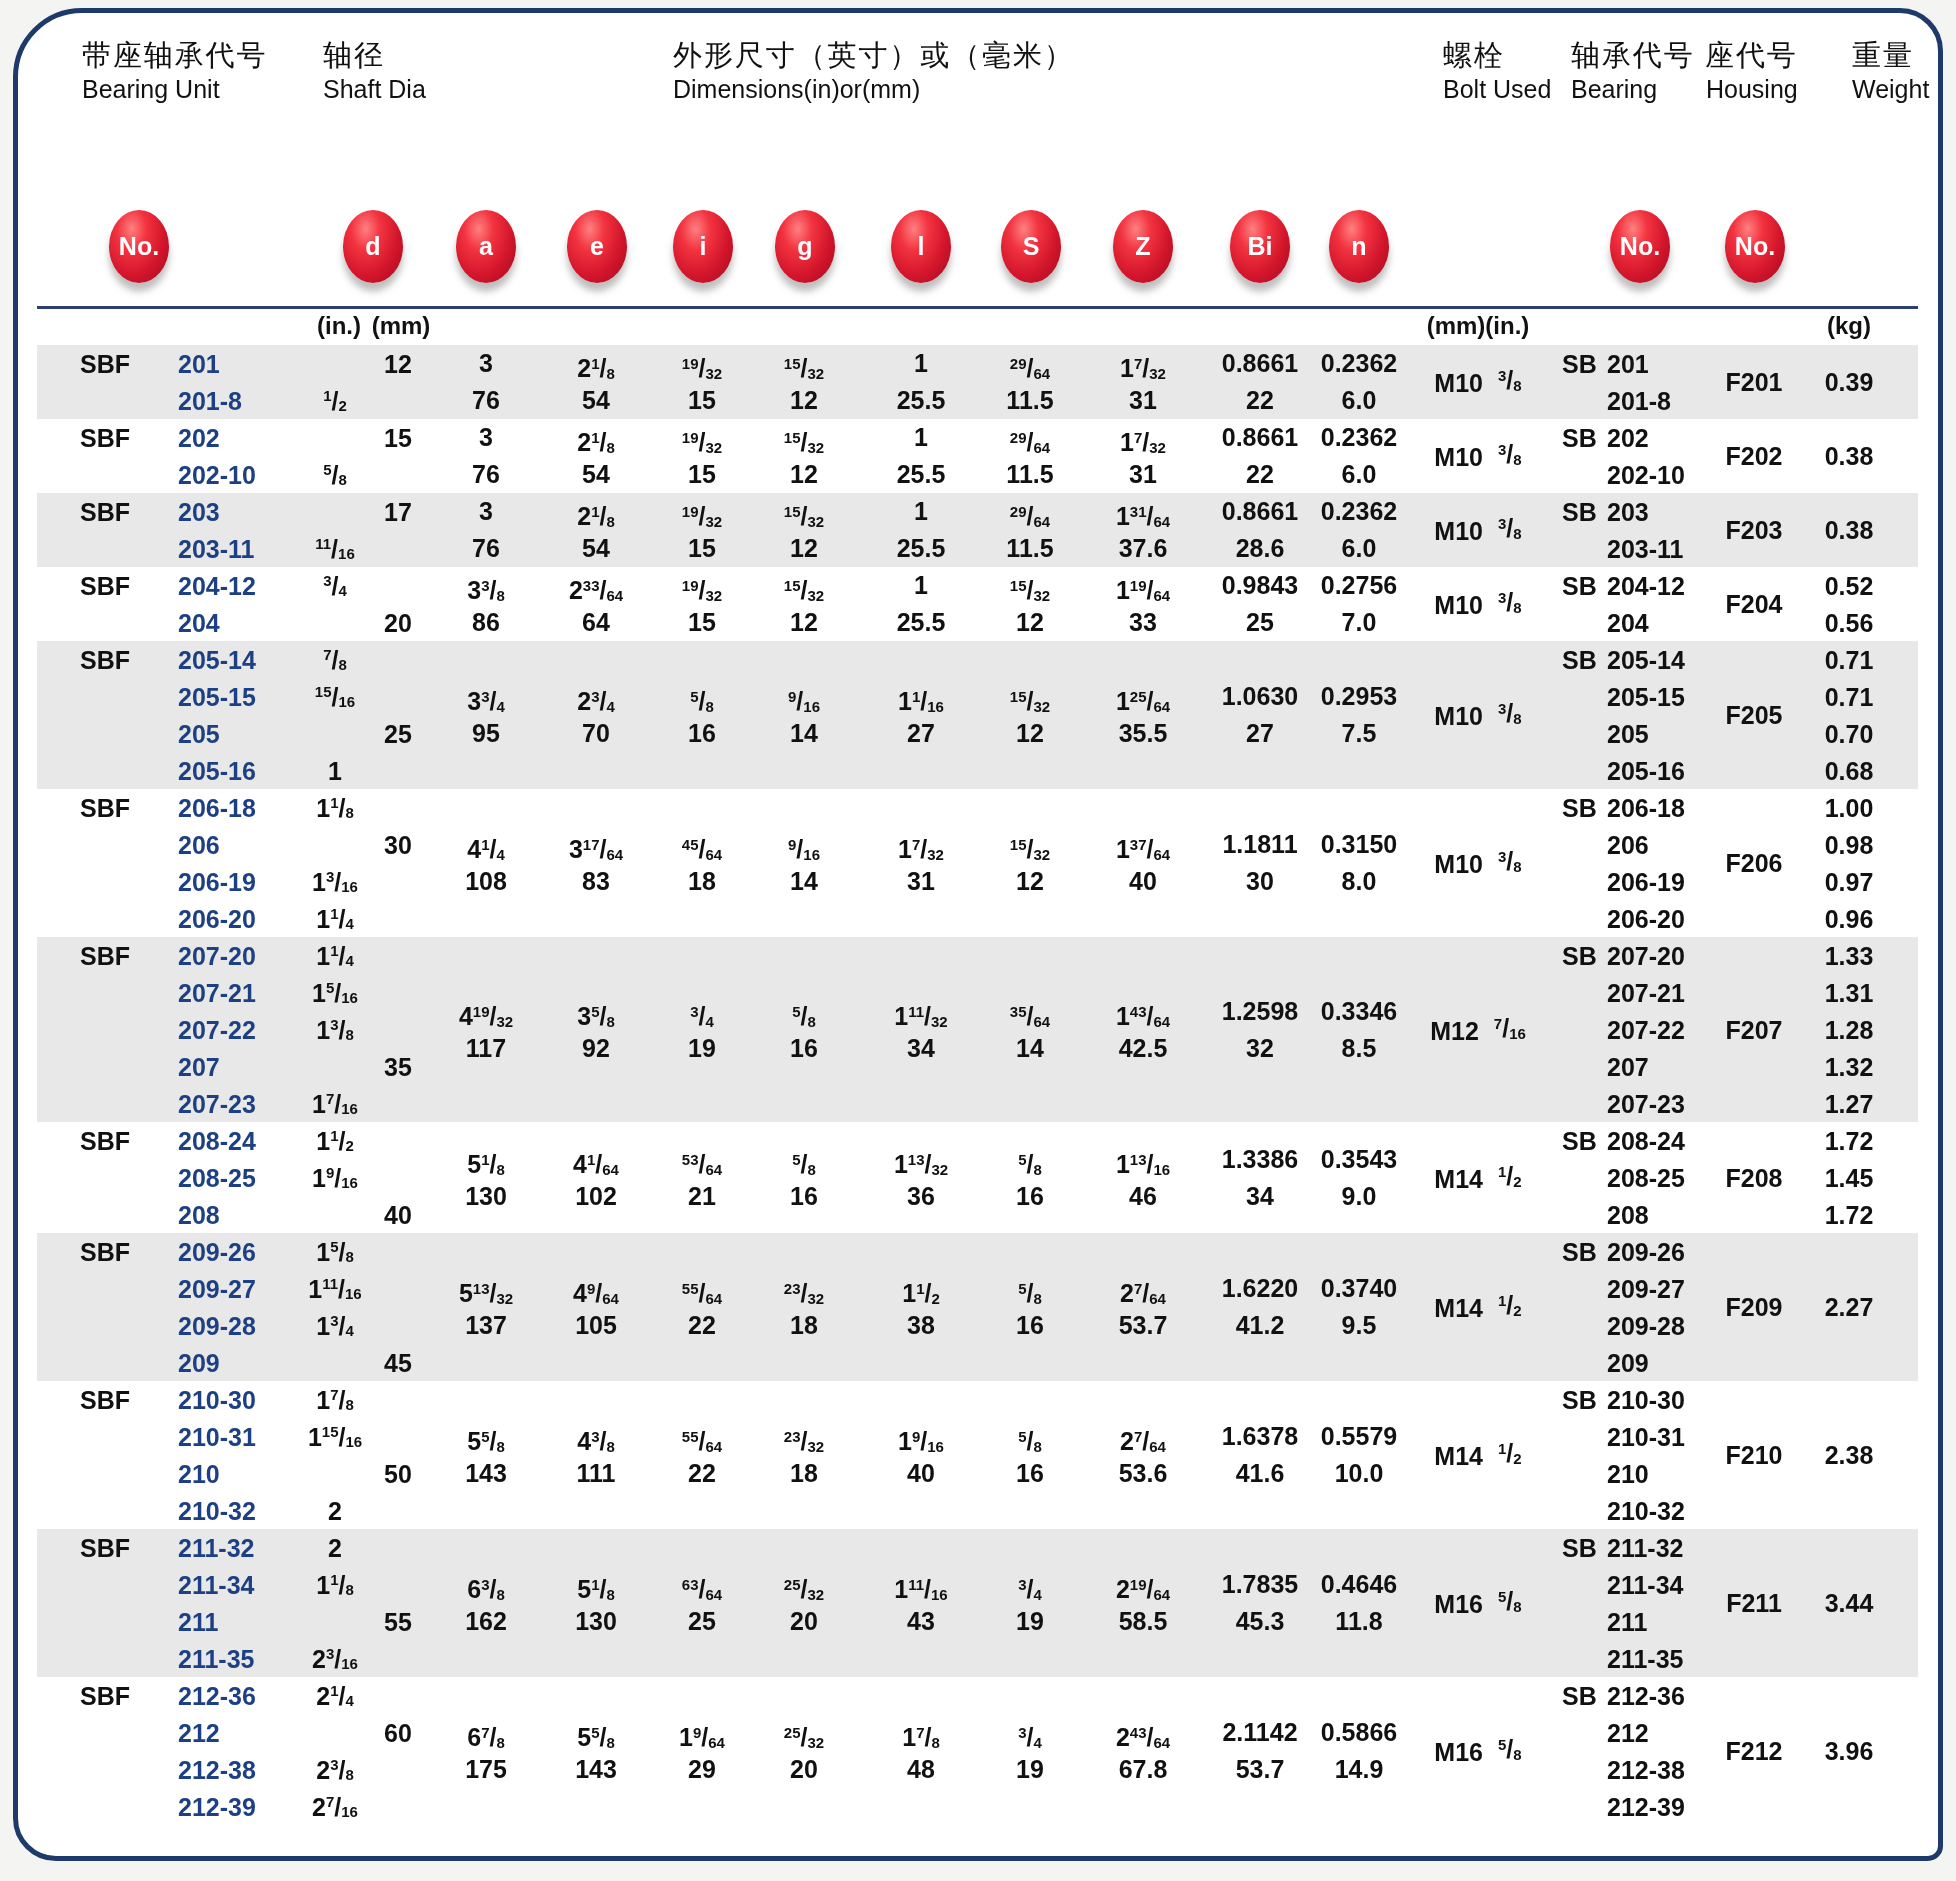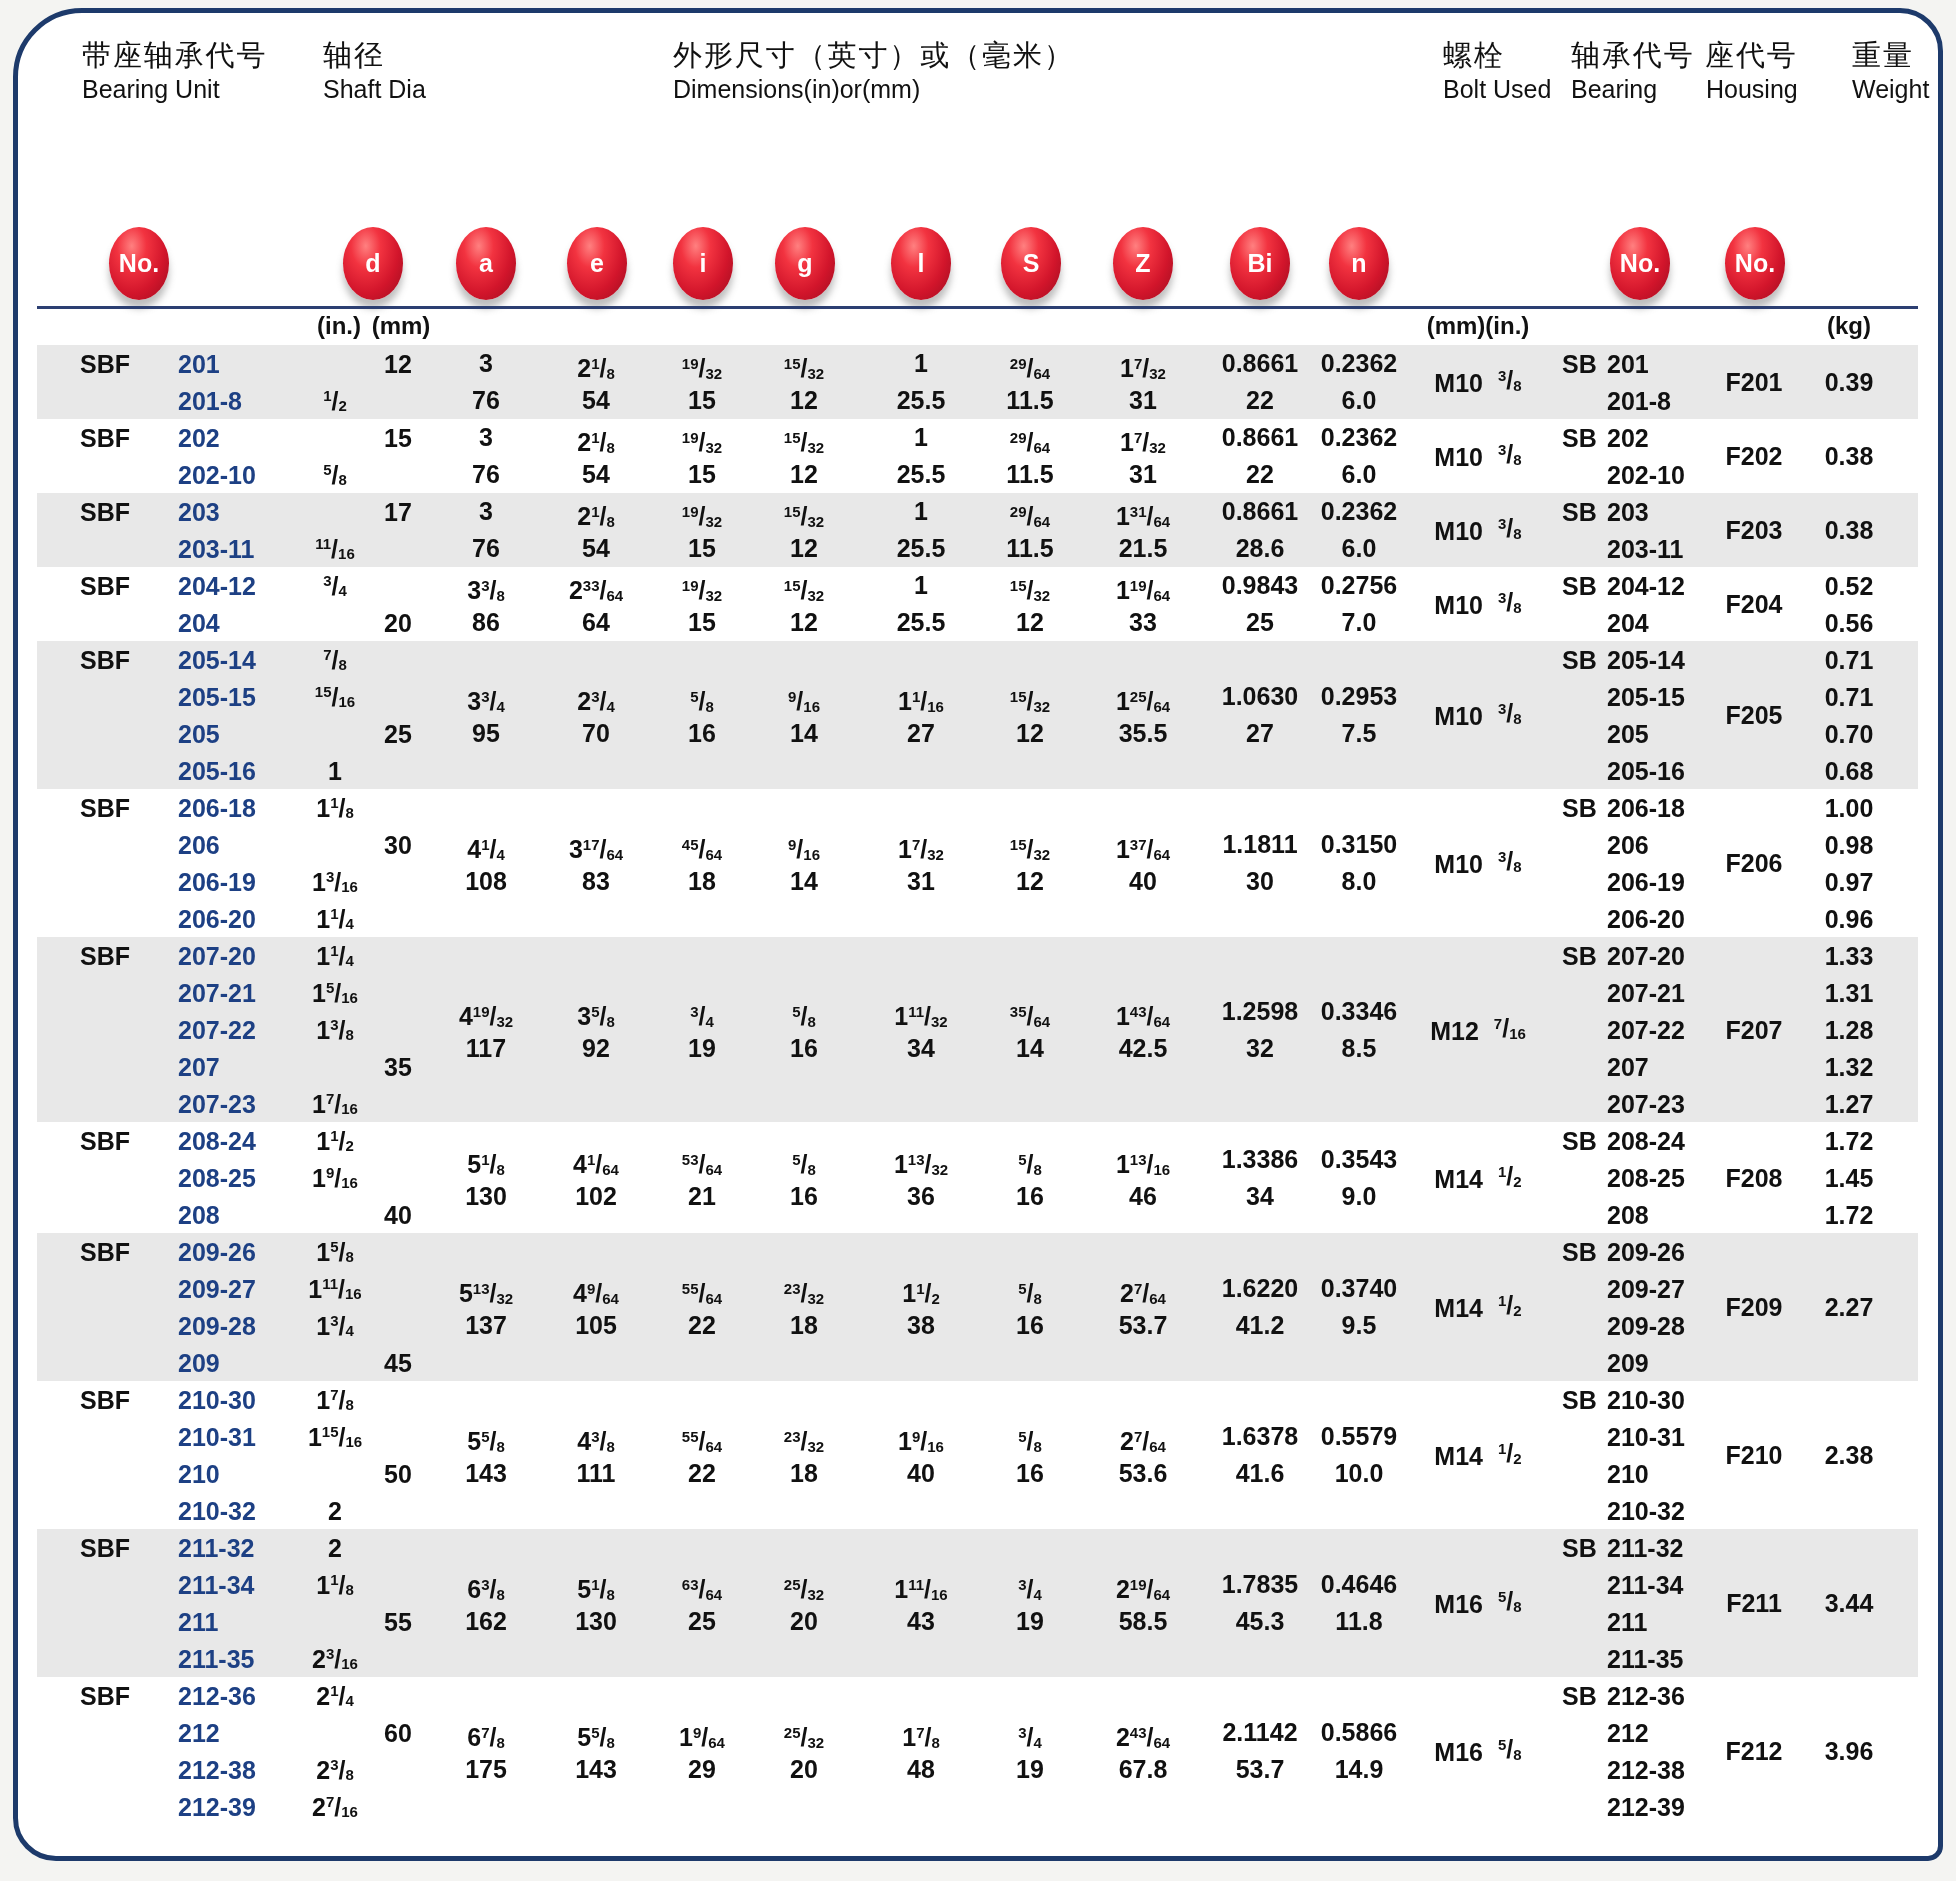--- a/index.html
+++ b/index.html
@@ -7,21 +7,21 @@
   body { font-family:"Liberation Sans","DejaVu Sans",sans-serif; position:relative; color:#111; }
   .card { position:absolute; left:13px; top:7.5px; width:1930px; height:1853px;
           border:5.6px solid #1d3a6b; border-radius:69px 43px 15px 43px; background:#fff; }
   
   .hdr { position:absolute; top:37px; }
   .hdr .zh { font-size:29px; letter-spacing:1.9px; line-height:36px; white-space:nowrap; }
   .hdr .en { font-size:25px; line-height:32px; white-space:nowrap; }
   .hdr-0 { left:82px; } .hdr-1 { left:323px; } .hdr-2 { left:673px; }
   .hdr-3 { left:1443px; } .hdr-4 { left:1571px; } .hdr-5 { left:1705px;text-align:right; } .hdr-6 { left:1804px;margin-left:48px; }
   
-  .badge { position:absolute; top:227px; width:60px; height:73px; border-radius:50%;
+  .badge { position:absolute; top:210px; width:60px; height:73px; border-radius:50%;
            transform:translateX(-50%); display:flex; align-items:center; justify-content:center;
            color:#fff; font-size:25px; font-weight:bold; white-space:nowrap;
            background:radial-gradient(ellipse at 38% 26%, #ff8080 0%, #f23340 28%, #d2152b 62%, #9d0d20 100%);
            box-shadow:0 8.4px 7.5px rgba(110,110,110,0.45); }
   .rule { position:absolute; left:37px; width:1881px; top:306px; height:2.8px; background:#2c3f72; }
   .unit-lbl { position:absolute; top:312px; font-size:24px; font-weight:bold;
               transform:translateX(-50%); white-space:nowrap; }
   .u-din { left:339px; } .u-dmm { left:401px; } .u-bolt { left:1478px; } .u-kg { left:1849px;text-align:center; }
   
   #tbody { position:absolute; left:37px; top:345px; width:1881px; }
@@ -243,21 +243,21 @@
       <div class="dimcell col-l">
         <div>1</div>
         <div>25.5</div>
       </div>
       <div class="dimcell col-S">
         <div><sup>29</sup>/<sub>64</sub></div>
         <div>11.5</div>
       </div>
       <div class="dimcell col-Z">
         <div>1<sup>31</sup>/<sub>64</sub></div>
-        <div>21.5</div>
+        <div>37.6</div>
       </div>
       <div class="dimcell col-Bi">
         <div>0.8661</div>
         <div>28.6</div>
       </div>
       <div class="dimcell col-n">
         <div>0.2362</div>
         <div>6.0</div>
       </div>
       <div class="dimcell col-bolt"><span>M10</span><span class="bf"><sup>3</sup>/<sub>8</sub></span></div>

